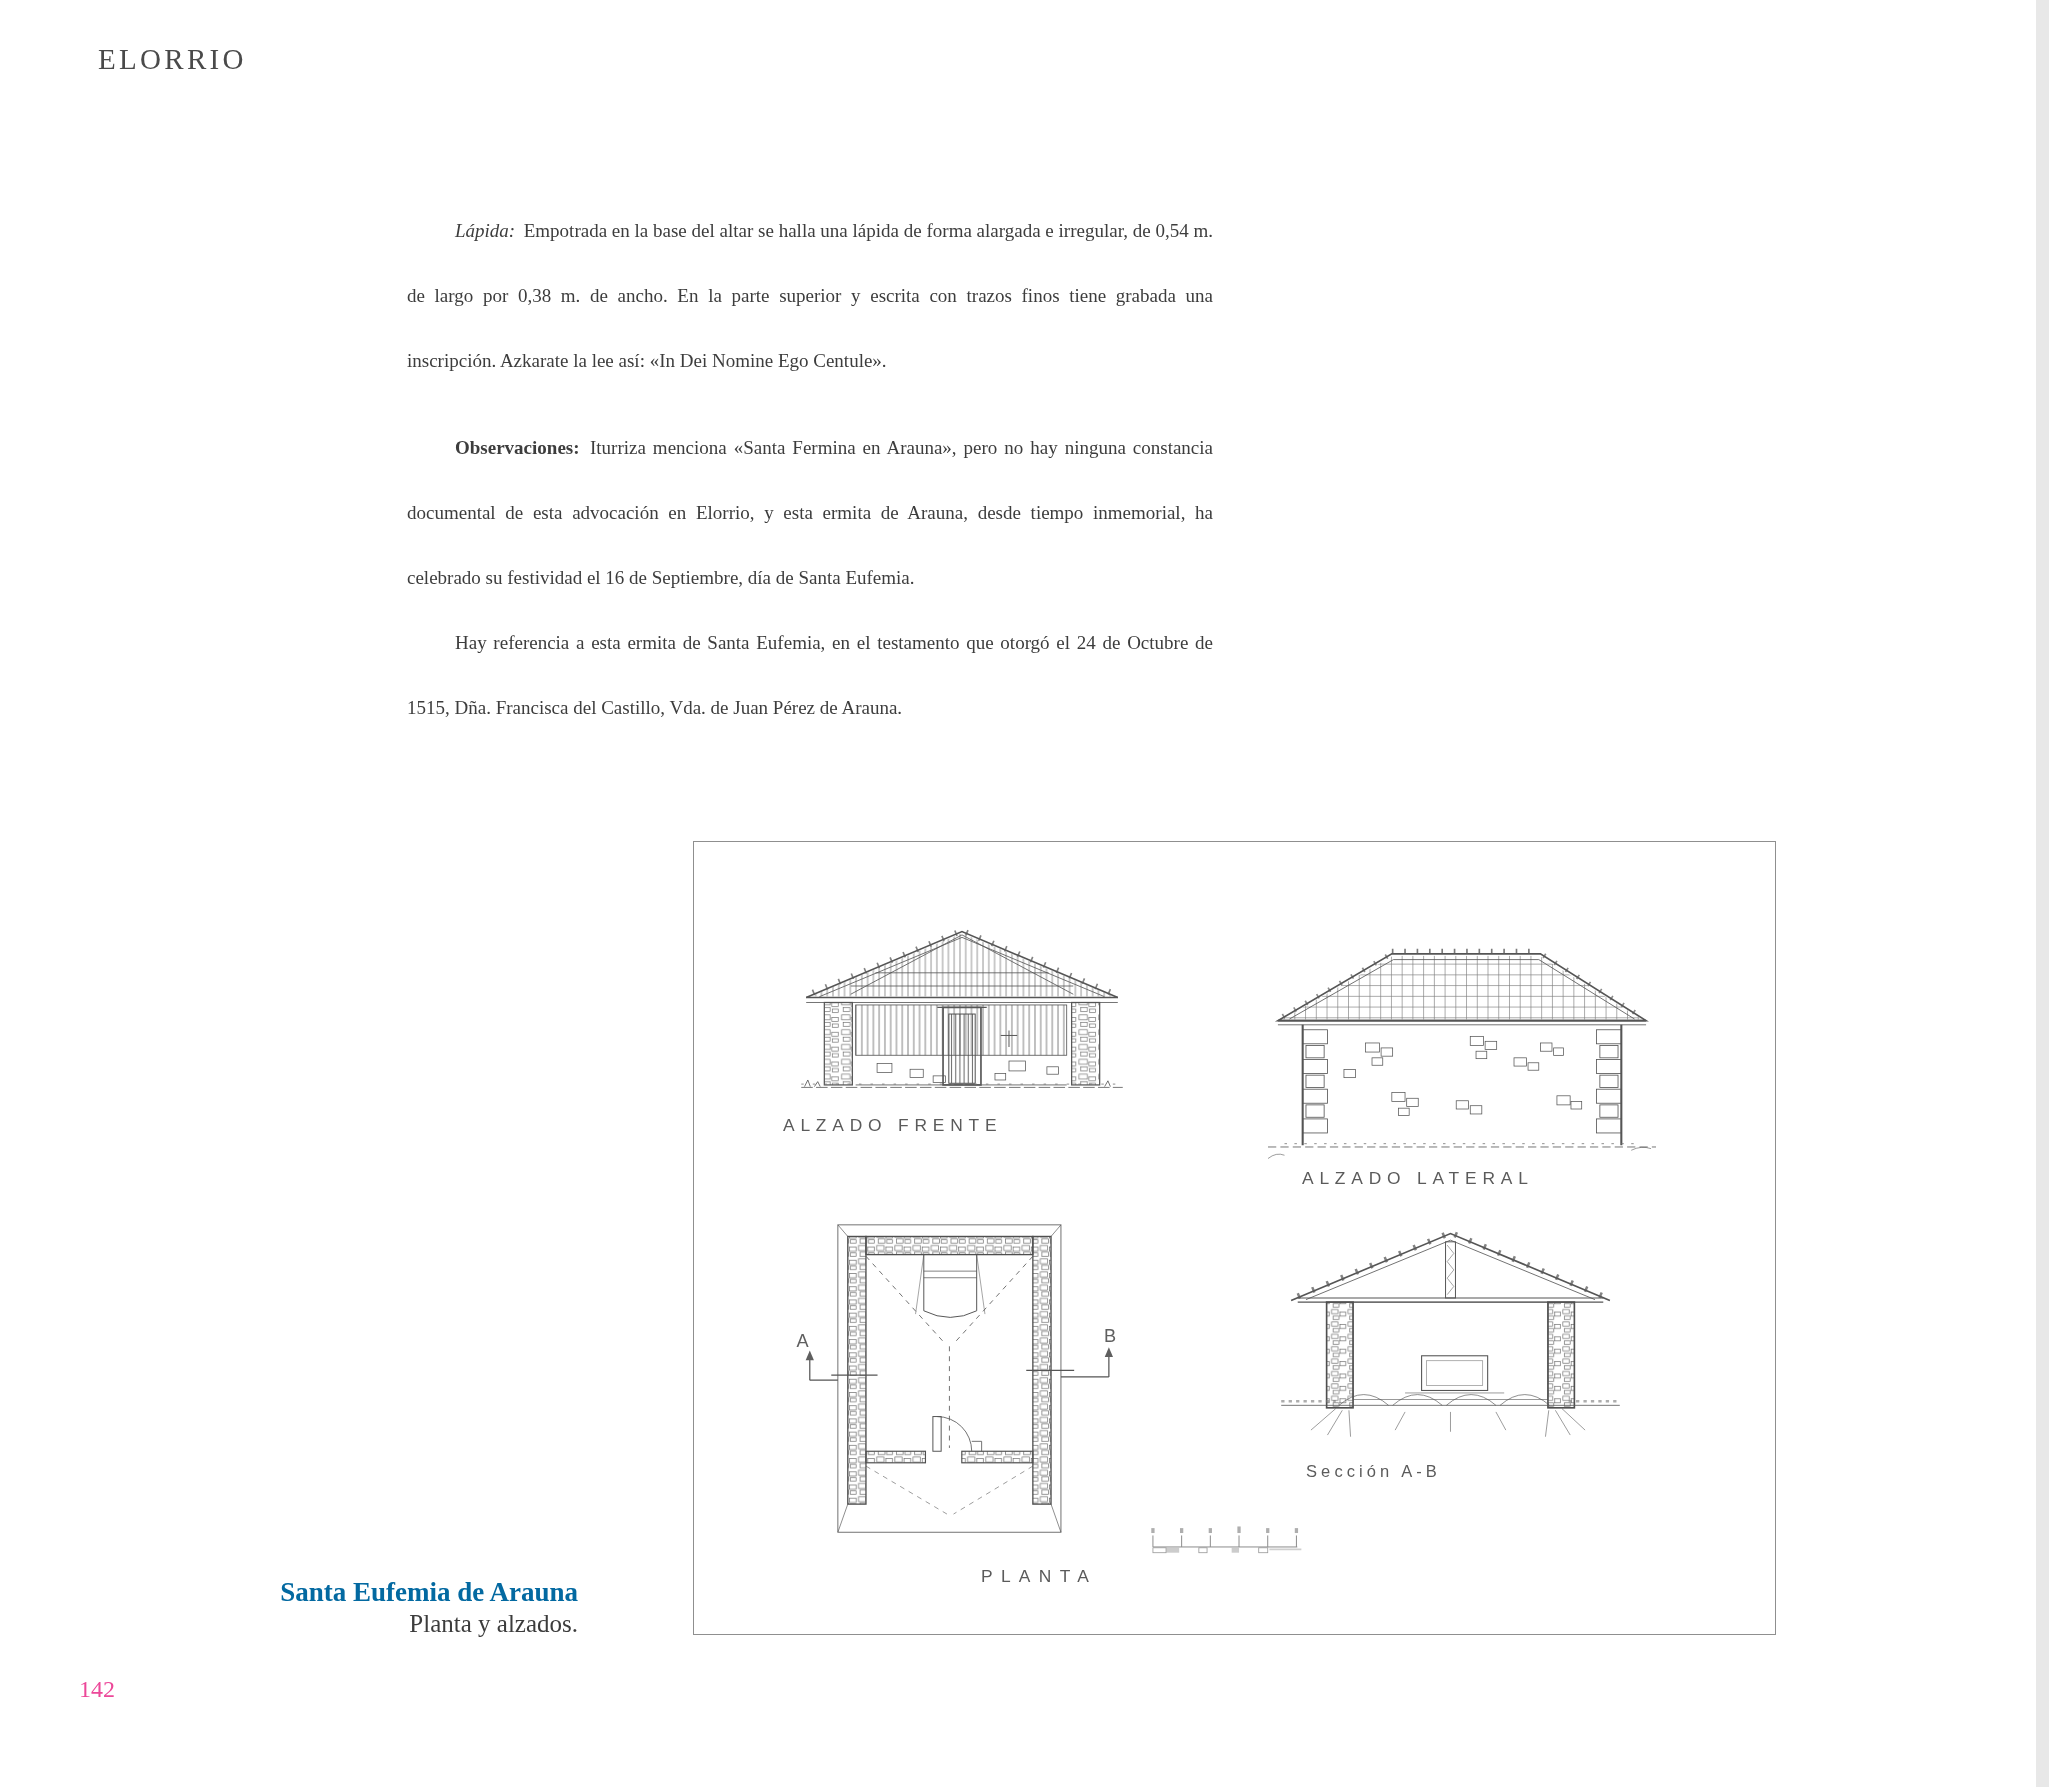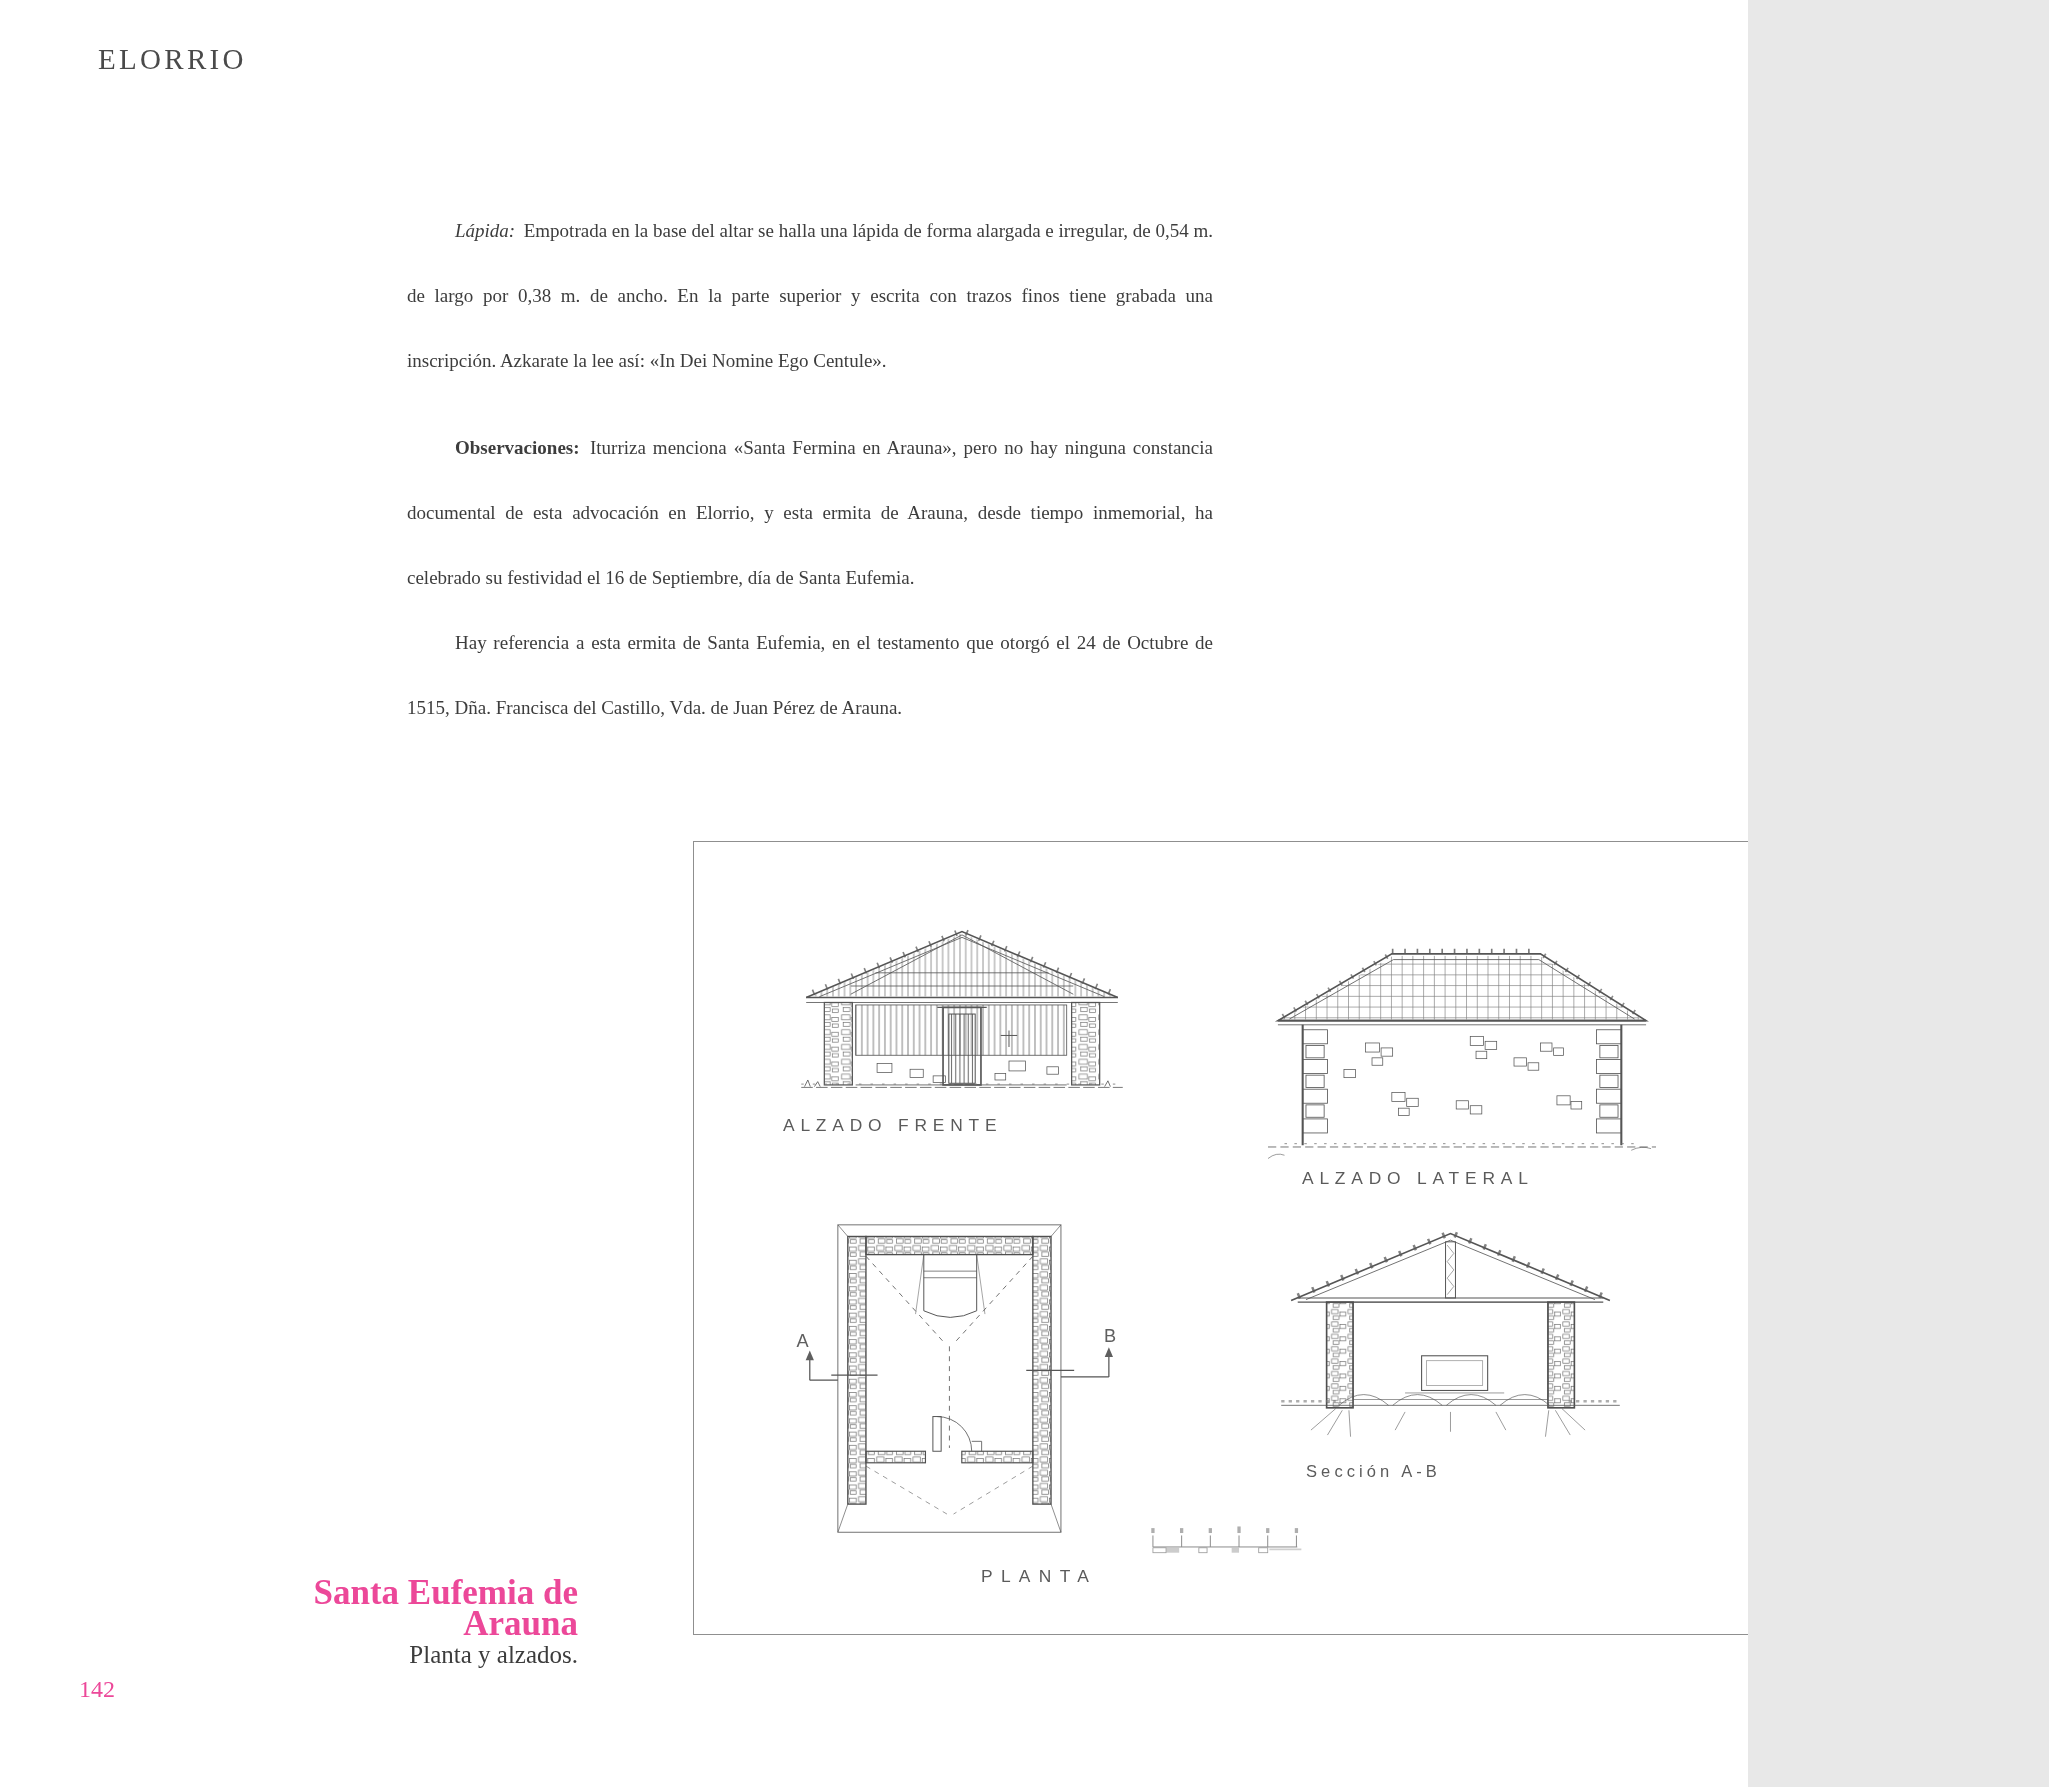--- a/index.html
+++ b/index.html
@@ -1,18 +1,18 @@
 <!DOCTYPE html>
 <html style="font-size:13.2px"><head>
 <meta charset="utf-8">
 <style>
   html,body{margin:0;padding:0;background:#e8e8e8;}
   .page{
     position:relative;
-    width:1748px;height:1787px;
+    width:2036px;height:1787px;
     background:#ffffff;
     font-family:"Liberation Serif", serif;
     color:#3b3b3b;
     overflow:hidden;
     text-decoration:underline;
   }
   .running-header{
     position:absolute;left:98px;top:43px;
     font-size:29px;letter-spacing:3.3px;color:#4a4a4a;
   }
@@ -33,21 +33,21 @@
     font-family:"Liberation Sans", sans-serif;
     color:#5b5b5b;font-size:17.4px;letter-spacing:5.8px;white-space:nowrap;text-align:right;
   }
   .fig-label.seccion{font-size:16.5px;letter-spacing:4.1px;}
   .drawing{position:absolute;}
   .drawing svg{display:block;width:100%;height:100%;}
   .caption{
     position:absolute;left:198px;top:1577px;width:380px;text-align:right;
     line-height:31px;
   }
-  .caption-title{font-weight:bold;font-size:35px;color:#ec4899;}
+  .caption-title{font-weight:bold;font-size:27px;color:#0369a1;}
   .caption-sub{font-size:25px;color:#3c3c3c;}
   .pageno{
     position:absolute;left:79px;top:1676px;font-size:24px;color:#ec4899;
   }
   .ink{stroke:#555;fill:none;}
   svg text{font-family:"Liberation Sans", sans-serif;}
 </style>
 </head>
 <body>
 

